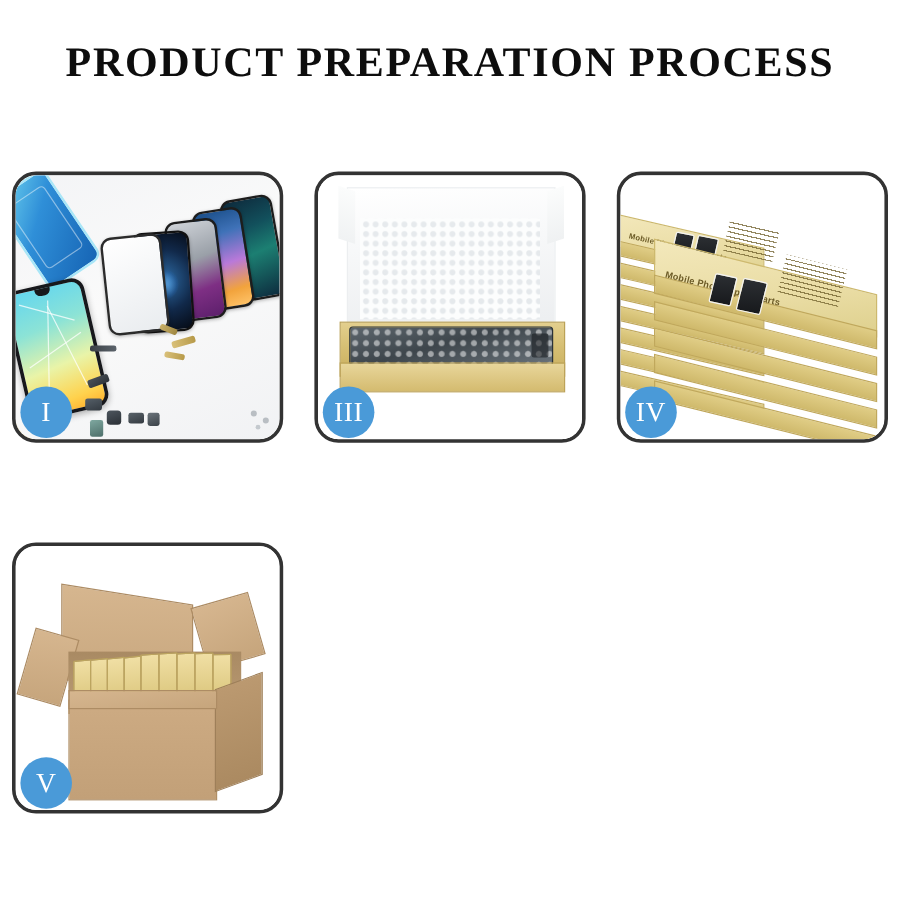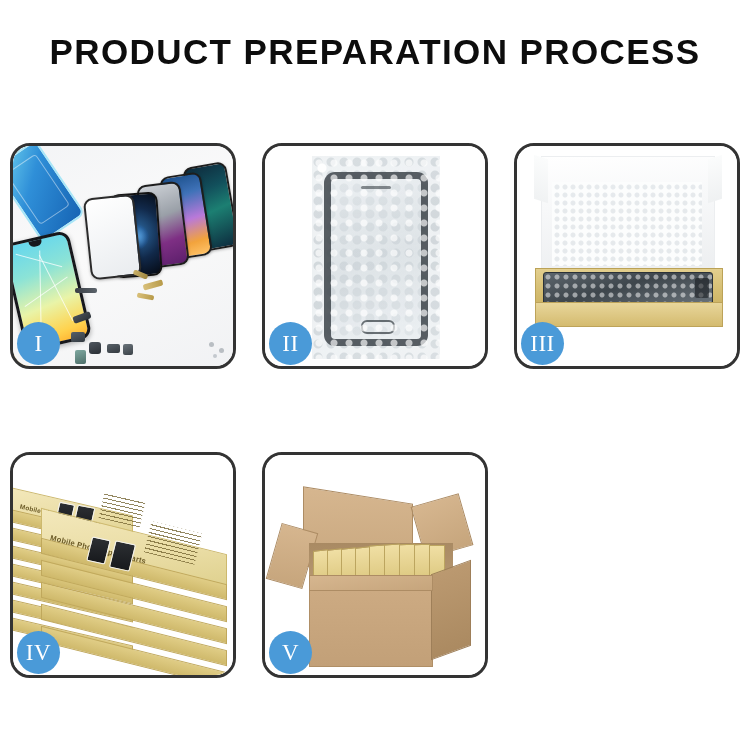--- a/index.html
+++ b/index.html
@@ -15,21 +15,21 @@
     position: relative;
   }
 
   
   #header {
     width: 750px;
     padding-top: 34px;
     text-align: center;
   }
   #page-title {
-    font-family: Liberation Sans, sans-serif;
+    font-family: Liberation Serif, serif;
     font-size: 35px;
     font-weight: 700;
     letter-spacing: 1.4px;
     color: #0d0d0d;
     line-height: 1.05;
     margin: 0;
     white-space: nowrap;
   }
   #page-subtitle {
     font-family: "Liberation Sans", sans-serif;
@@ -418,33 +418,20 @@
       <div class="part" style="left:110px;top:198px;width:10px;height:11px;background:linear-gradient(160deg,#6b747b,#3b4248);"></div>
       <div class="part" style="left:120px;top:126px;width:15px;height:5px;background:linear-gradient(90deg,#c9b068,#9e8640);transform:rotate(22deg);"></div>
 
       <div class="part" style="left:196px;top:196px;width:5px;height:5px;border-radius:50%;background:#b9bec3;"></div>
       <div class="part" style="left:206px;top:202px;width:5px;height:5px;border-radius:50%;background:#b9bec3;"></div>
       <div class="part" style="left:200px;top:208px;width:4px;height:4px;border-radius:50%;background:#c4c9ce;"></div>
     </div>
     <div class="badge">I</div>
   </div>
 
-  <div class="panel">
-    <div class="panel-inner">
-      <div class="p2-bg"></div>
-      <div class="p2-wrap">
-        <div class="p2-screen">
-          <div class="p2-speaker"></div>
-          <div class="p2-home"></div>
-        </div>
-        <div class="p2-bubbles"></div>
-      </div>
-    </div>
-    <div class="badge">II</div>
-  </div>
 
   <div class="panel">
     <div class="panel-inner">
       <div class="p3-bg"></div>
       <div class="p3-lid"></div>
       <div class="p3-foam"></div>
       <div class="p3-tray"></div>
       <div class="p3-item"></div>
       <div class="p3-tray-front"></div>
     </div>

